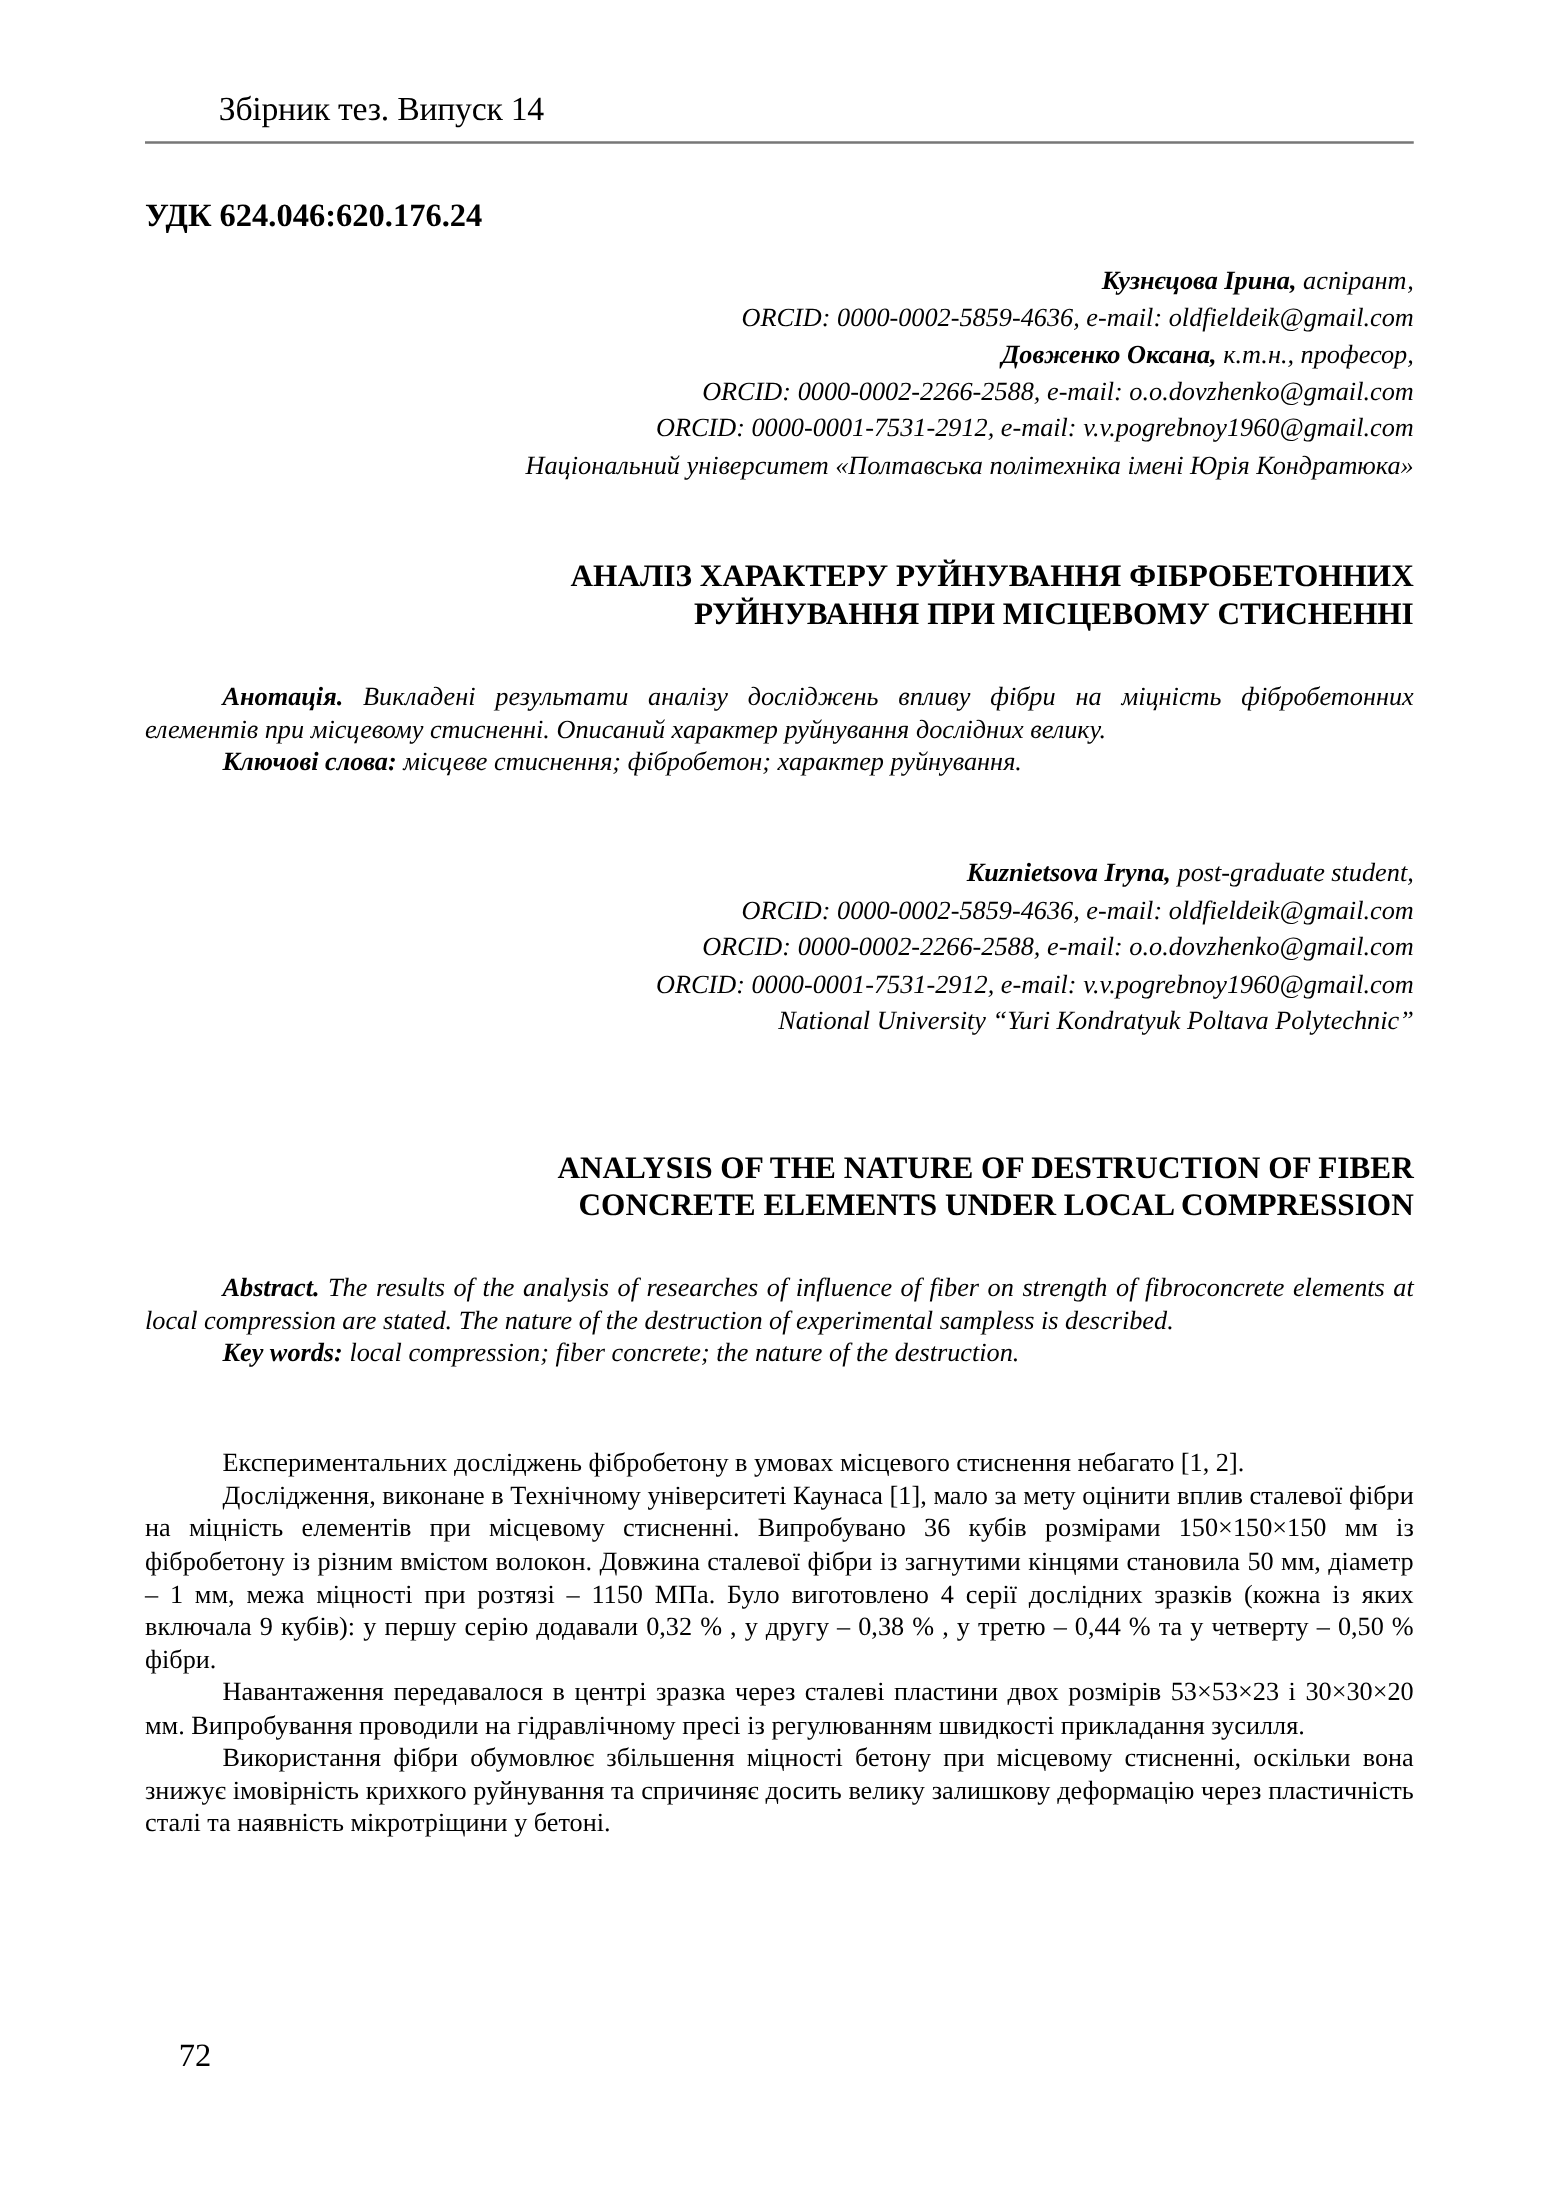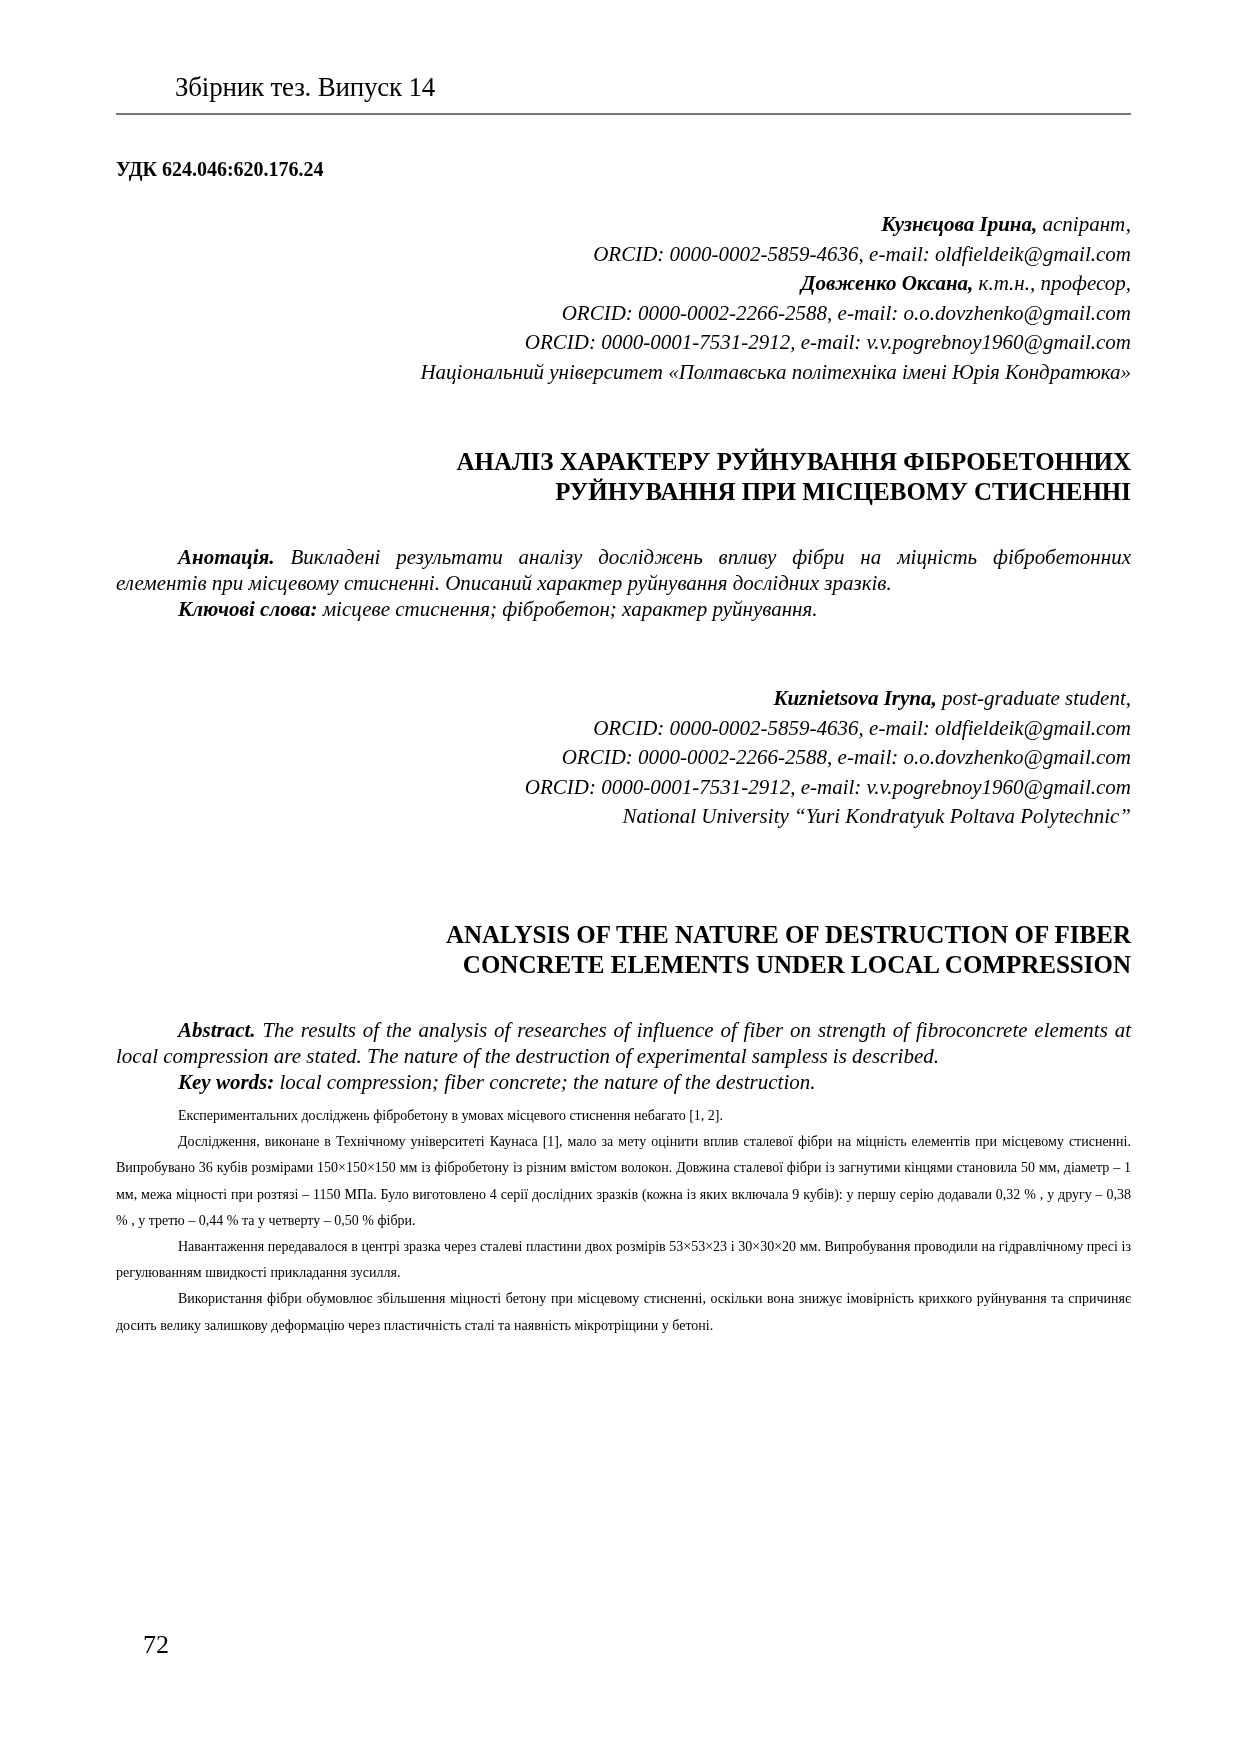--- a/index.html
+++ b/index.html
@@ -23,21 +23,21 @@
       left: 116px;
       top: 113px;
       width: 1015px;
       height: 2px;
       background: #777;
     }
     .udk {
       position: absolute;
       left: 116px;
       top: 158px;
-      font-size: 20px;
+      font-size: 26px;
       font-weight: bold;
     }
     .authors {
       position: absolute;
       right: 109px;
       text-align: right;
       font-size: 21px;
       line-height: 29.5px;
       font-style: italic;
     }
@@ -64,23 +64,23 @@
       font-style: italic;
       text-align: justify;
     }
     .abstract p { margin: 0; text-indent: 62px; }
     .abstract .label { font-weight: bold; }
     .abstract-ua { top: 544px; }
     .abstract-en { top: 1017px; }
     .body-text {
       position: absolute;
       left: 116px;
-      top: 1103px;
+      top: 1157px;
       width: 1015px;
-      font-size: 14px;
+      font-size: 21px;
       line-height: 26.2px;
       text-align: justify;
     }
     .body-text p { margin: 0; text-indent: 62px; }
     .page-number {
       position: absolute;
       left: 143px;
       top: 1630px;
       font-size: 26px;
     }
@@ -101,21 +101,21 @@
   <div>ORCID: 0000-0001-7531-2912, e-mail: v.v.pogrebnoy1960@gmail.com</div>
   <div>Національний університет «Полтавська політехніка імені Юрія Кондратюка»</div>
 </div>
 
 <div class="title title-ua">
   <div>АНАЛІЗ ХАРАКТЕРУ РУЙНУВАННЯ ФІБРОБЕТОННИХ</div>
   <div>РУЙНУВАННЯ ПРИ МІСЦЕВОМУ СТИСНЕННІ</div>
 </div>
 
 <div class="abstract abstract-ua">
-  <p><span class="label">Анотація.</span><span> Викладені результати аналізу досліджень впливу фібри на міцність фібробетонних елементів при місцевому стисненні. Описаний  характер руйнування дослідних зразків.</span></p>
+  <p><span class="label">Анотація.</span><span> Викладені результати аналізу досліджень впливу фібри на міцність фібробетонних елементів при місцевому стисненні. Описаний  характер руйнування дослідних велику.</span></p>
   <p><span class="label">Ключові слова:</span><span> місцеве стиснення; фібробетон; характер руйнування.</span></p>
 </div>
 
 <div class="authors authors-en">
   <div><span class="name">Kuznietsova Iryna,</span><span> post-graduate student,</span></div>
   <div>ORCID: 0000-0002-5859-4636, e-mail: oldfieldeik@gmail.com</div>
   <div>ORCID: 0000-0002-2266-2588, e-mail: o.o.dovzhenko@gmail.com</div>
   <div>ORCID: 0000-0001-7531-2912, e-mail: v.v.pogrebnoy1960@gmail.com</div>
   <div>National University “Yuri Kondratyuk Poltava Polytechnic”</div>
 </div>

